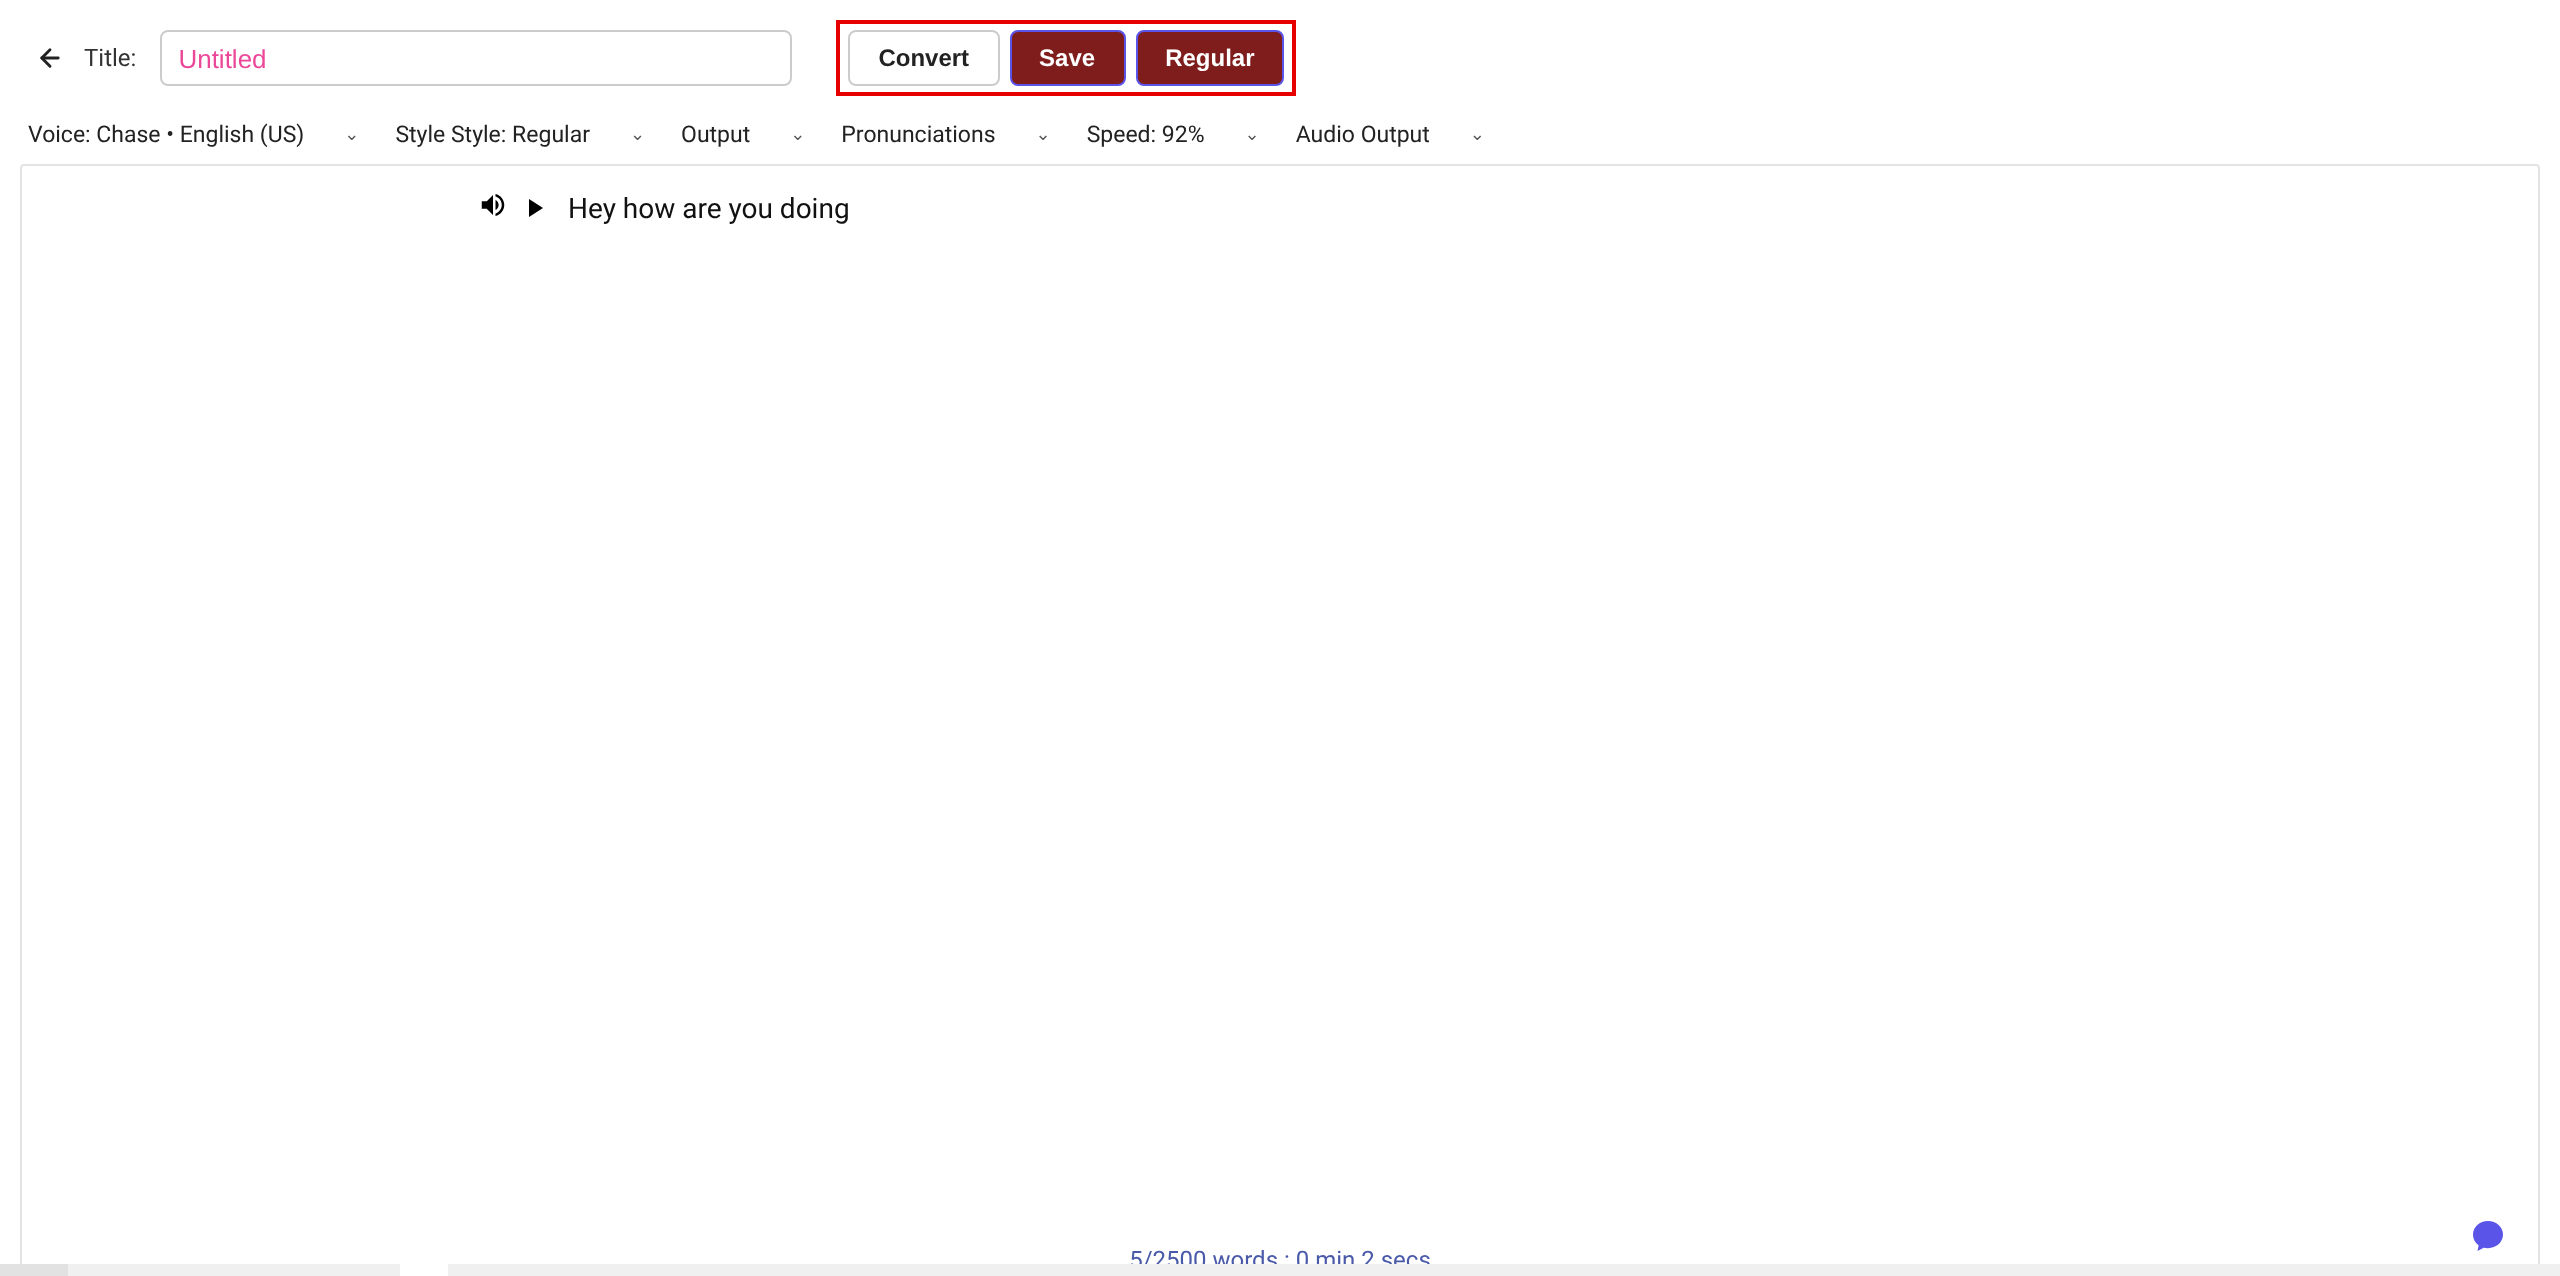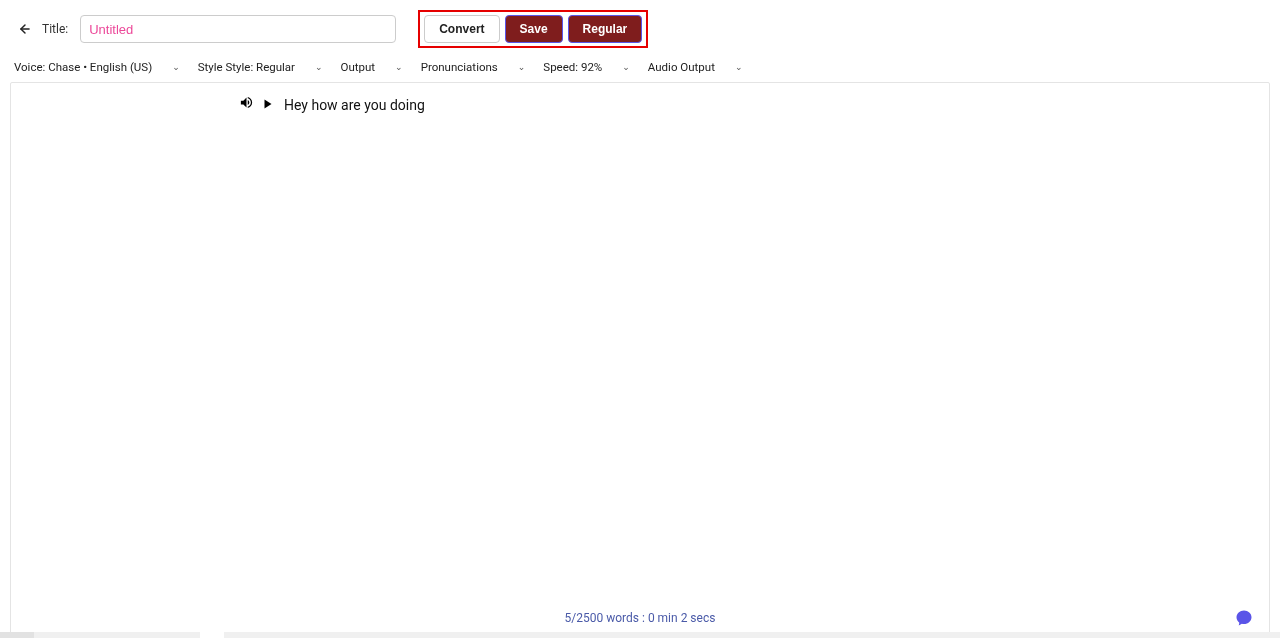--- a/index.html
+++ b/index.html
@@ -142,21 +142,21 @@
       display: flex;
       gap: 8px;
       align-items: center;
     }
     .line-text {
       font-size: 14px;
       color: #111;
     }
     .footer-status {
       position: absolute;
-      bottom: 12px;
+      bottom: 0;
       left: 0;
       right: 0;
       text-align: center;
       font-size: 12px;
       color: #4a5aa8;
     }
     .help-bubble {
       position: absolute;
       right: 16px;
       bottom: 10px;

